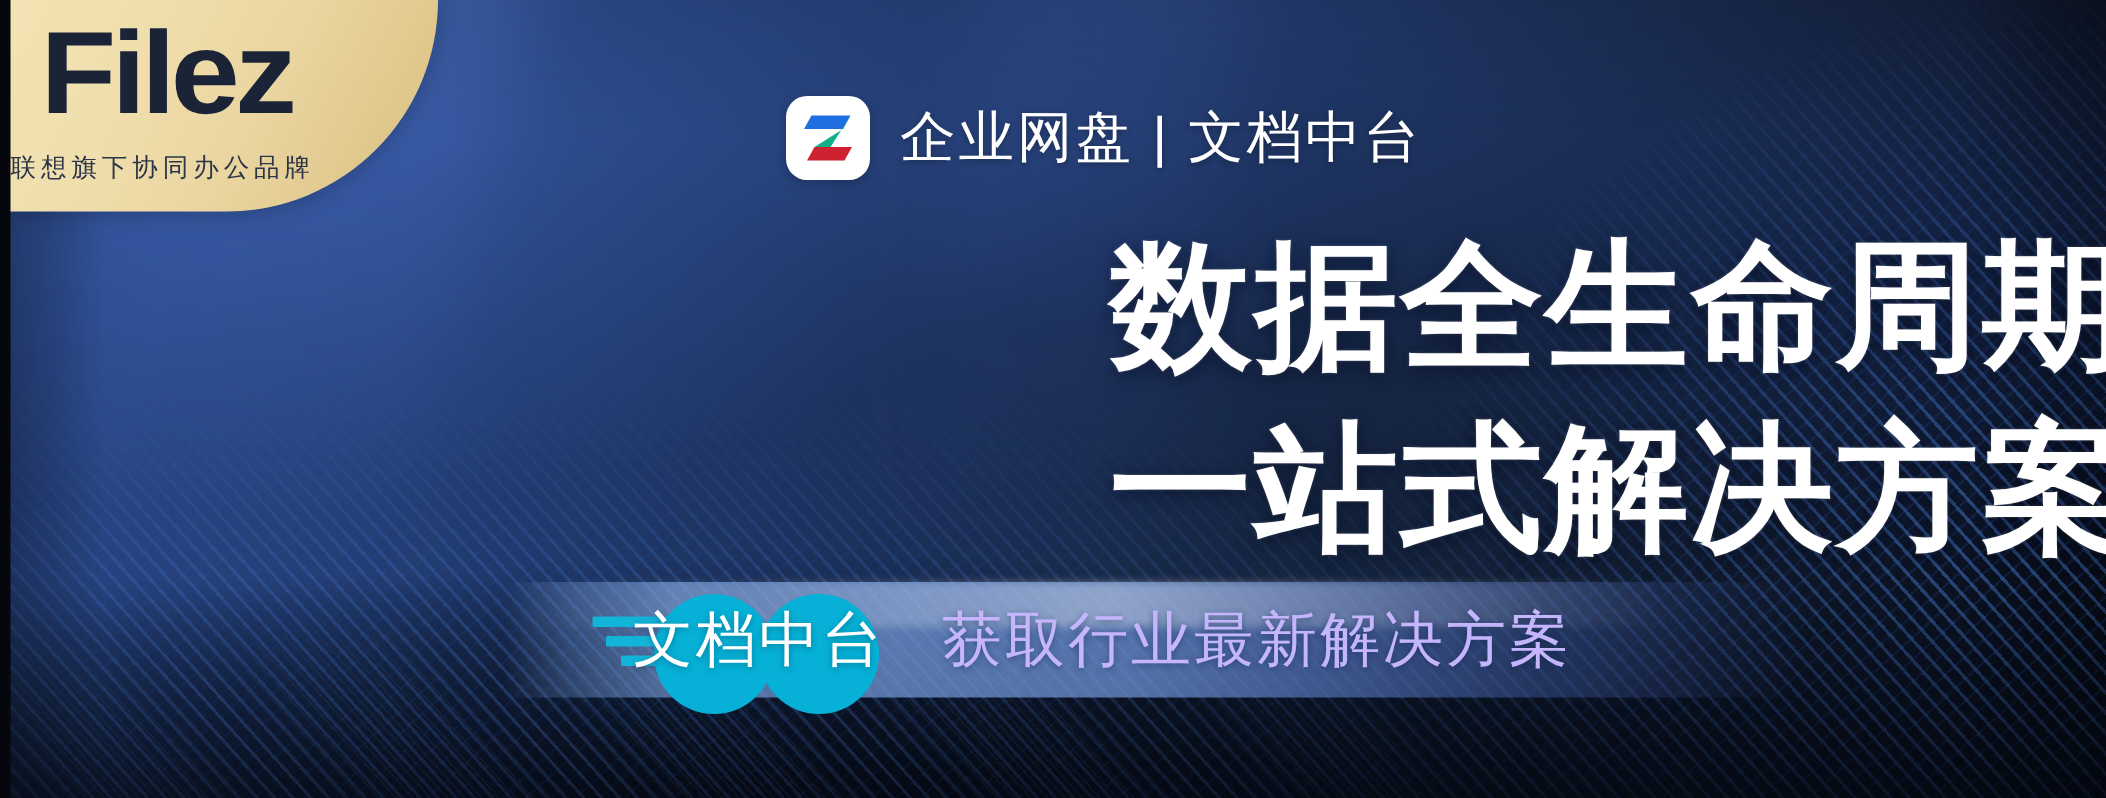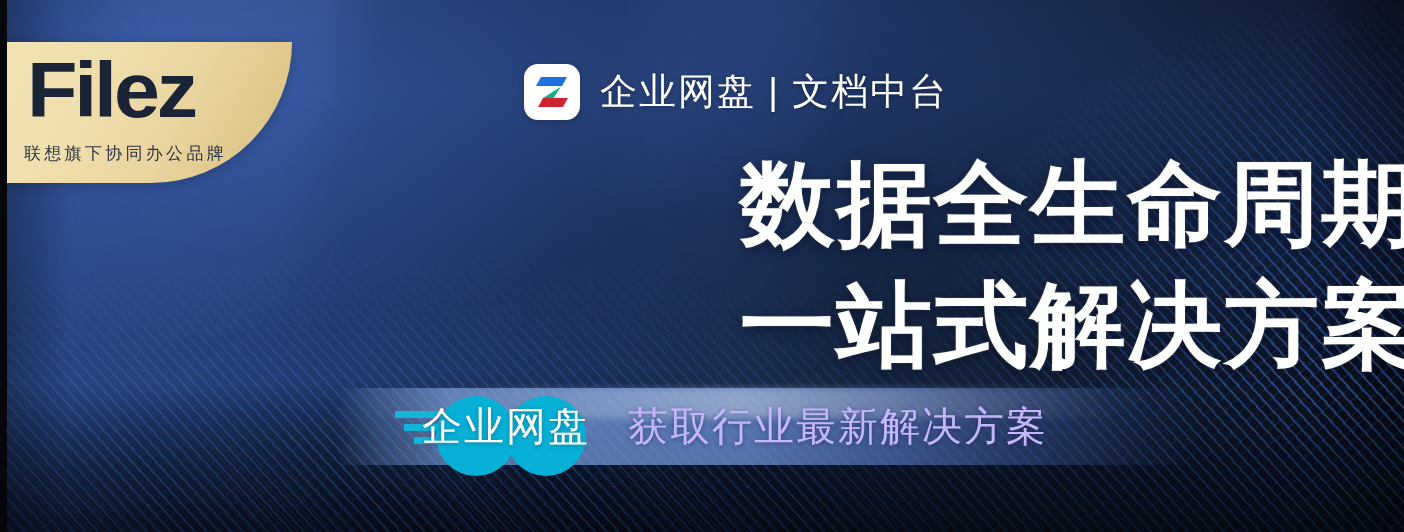--- a/index.html
+++ b/index.html
@@ -91,35 +91,34 @@
   }
 
   
   .brand-badge{
     position:absolute;left:0;top:0;
     width:292px;height:141px;
     background:linear-gradient(118deg,#f3e3b4 0%,#f0dfae 28%,#ead5a0 58%,#e0c88c 82%,#d9bf80 100%);
     border-radius:0 0 160px 0;
     box-shadow:0 2px 14px rgba(0,0,0,.22);
     overflow:hidden;
-    margin-top:42px;
   }
   .brand-wordmark{
     position:absolute;left:27px;top:9px;
     font-size:78px;
     font-weight:bold;
     letter-spacing:-3px;
     color:#1b2436;
     font-family:"Liberation Sans","DejaVu Sans",sans-serif;
     line-height:1;
     transform:scaleX(1.06);
     transform-origin:left top;
   }
   .brand-sub{
-    position:absolute;left:24px;top:100px;
+    position:absolute;left:7px;top:100px;
     font-size:17px;
     letter-spacing:3.3px;
     color:#2c3547;
     font-weight:500;
     white-space:nowrap;
   }
 
   
   .product-row{
     position:absolute;left:494px;top:64px;
@@ -255,18 +254,18 @@
 
   <div class="cta-band"></div>
   <div class="cta-band-gloss"></div>
   <div class="cta-dash d1"></div>
   <div class="cta-dash d2"></div>
   <div class="cta-dash d3"></div>
   <div class="cta-circle c1"></div>
   <div class="cta-circle c2"></div>
 
   <div class="cta-text-wrap">
-    <div class="cta-primary">企业网盘</div>
+    <div class="cta-primary">文档中台</div>
     <div class="cta-secondary">获取行业最新解决方案</div>
   </div>
 
   <div class="edge-left"></div>
 </div>
 
 </body></html>

